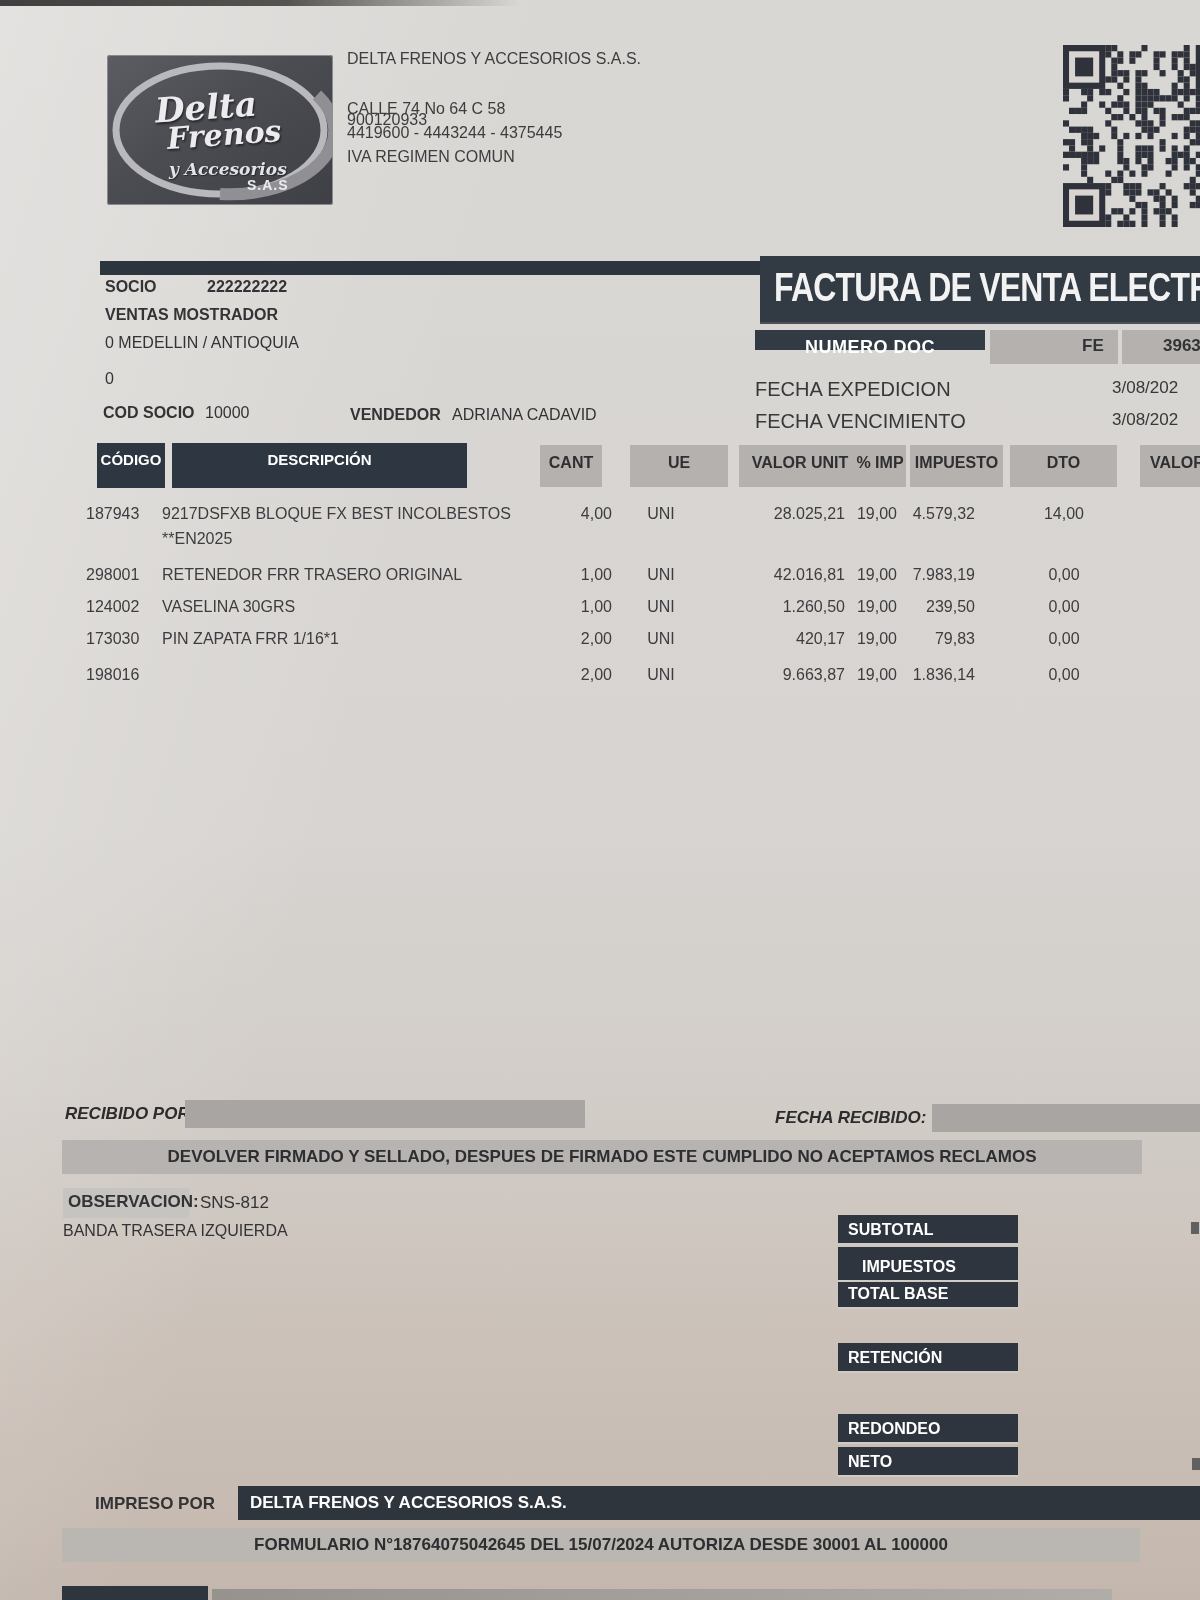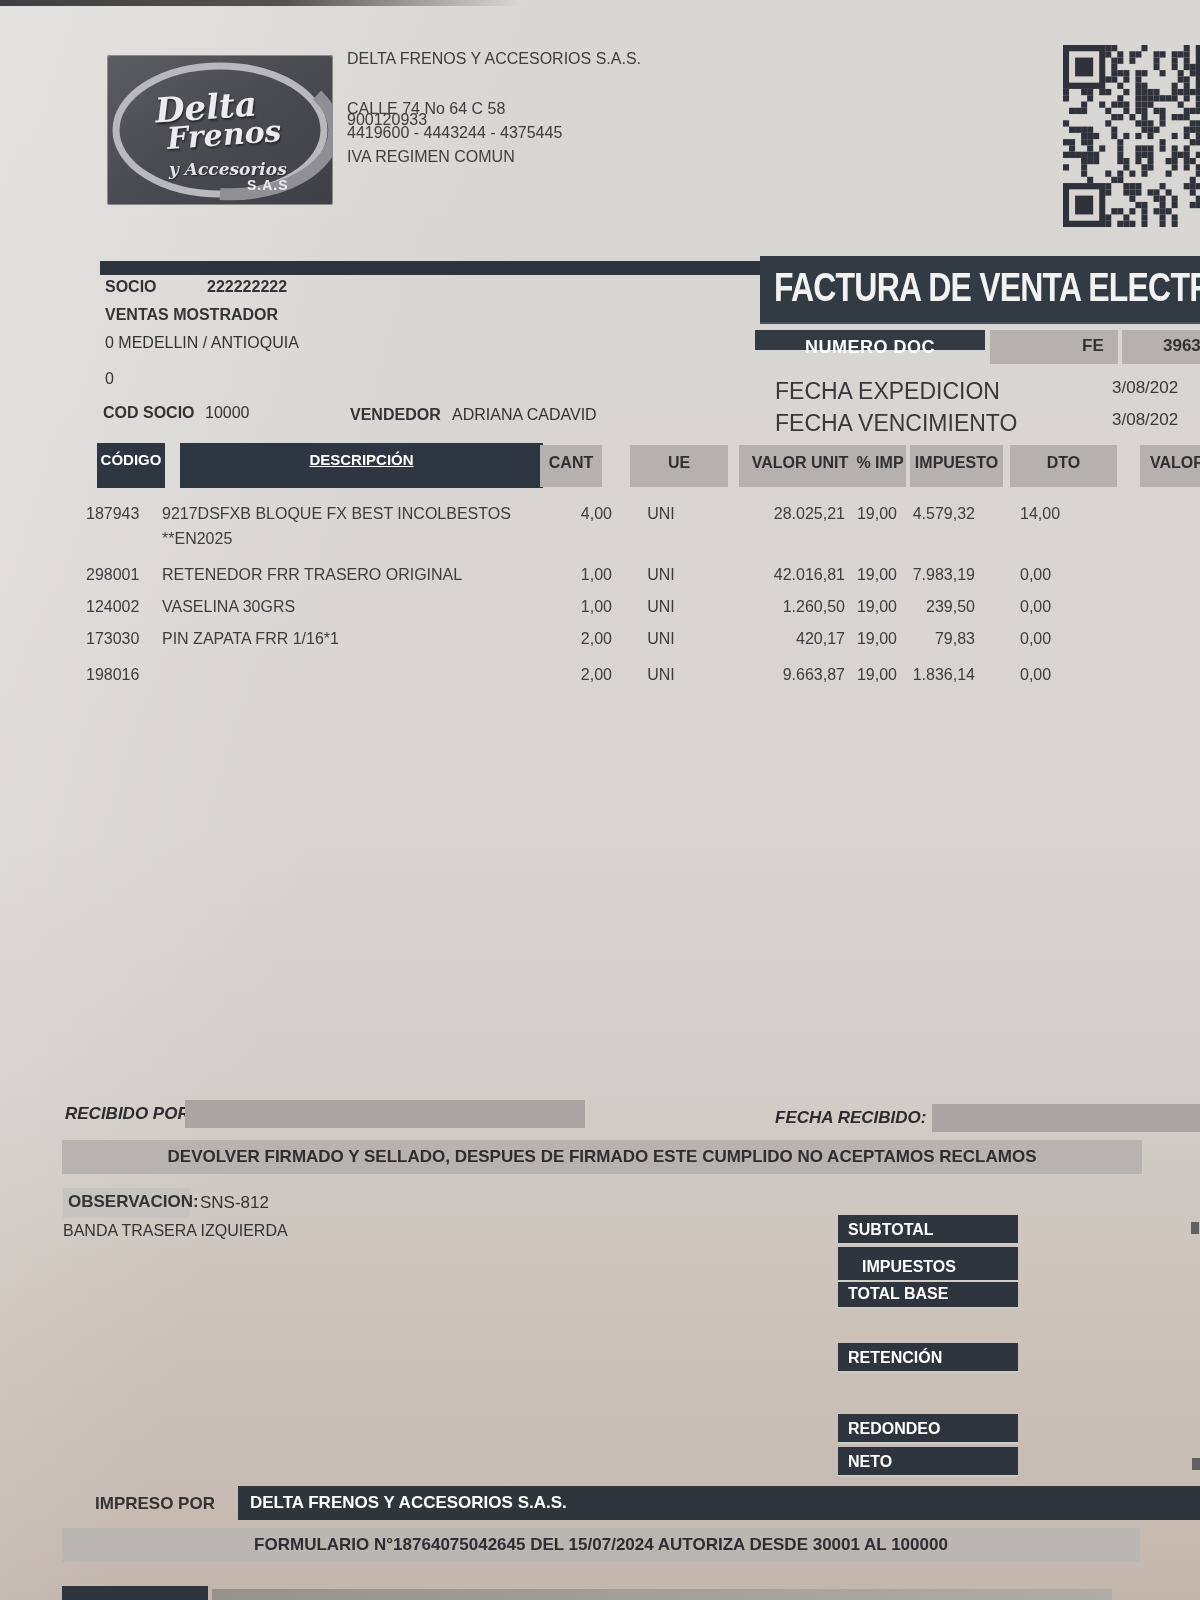--- a/index.html
+++ b/index.html
@@ -33,41 +33,41 @@
   .thin-bar{left:100px;top:261px;width:662px;height:14px;background:#2c343d;}
   .title-box{left:760px;top:256px;width:520px;height:66px;background:#323a44;box-shadow:0 2px 0 #4a5159;}
   .title-text{display:inline-block;margin:8px 0 0 14px;color:#f2f2f2;font-size:41px;font-weight:bold;
     letter-spacing:-1px;transform:scaleX(.78);transform-origin:left center;white-space:nowrap;}
   .numdoc-bar{left:755px;top:330px;width:230px;height:20px;background:#323a44;color:#fff;
     font-weight:bold;font-size:18px;text-align:center;line-height:34px;letter-spacing:.5px;}
   .fe-cell{left:990px;top:330px;width:128px;height:34px;background:#b4b1ae;}
   .fe-text{left:1082px;top:336px;font-size:17px;font-weight:bold;color:#333336;}
   .num-cell{left:1122px;top:330px;width:130px;height:34px;background:#b4b1ae;}
   .num-text{left:1163px;top:336px;font-size:17px;font-weight:bold;color:#333336;white-space:nowrap;}
-  .fecha-label{left:755px;font-size:23px;color:#38383a;margin-left:20px;}
+  .fecha-label{left:755px;font-size:20px;color:#38383a;}
   .fecha-value{left:1112px;font-size:17px;color:#38383a;white-space:nowrap;}
   
   .cust{font-size:16px;color:#333335;}
   .b{font-weight:bold;}
   
   .hd-dark{top:443px;height:45px;background:#2e3741;color:#fff;font-weight:bold;font-size:15px;
     text-align:center;line-height:34px;}
   .hd-gray{top:445px;height:42px;background:#b4b1ae;color:#2f2f31;font-weight:bold;font-size:16px;
     text-align:center;line-height:36px;}
   .row{left:0;width:1200px;height:58px;}
   .cell{position:absolute;font-size:16px;color:#3d3d3f;white-space:nowrap;}
   .c-code{left:86px;width:62px;}
   .c-desc{left:162px;width:380px;white-space:normal;}
   .c-desc .l2{display:block;margin-top:7px;}
   .c-cant{left:540px;width:72px;text-align:right;}
   .c-ue{left:632px;width:58px;text-align:center;}
   .c-vu{left:705px;width:140px;text-align:right;}
   .c-pct{left:843px;width:54px;text-align:right;}
   .c-imp{left:885px;width:90px;text-align:right;}
-  .c-dto{left:1020px;width:88px;text-align:left;}
+  .c-dto{left:1020px;width:88px;text-align:center;}
   
   .sig-label{font-style:italic;font-weight:bold;font-size:17px;color:#2c2c2e;}
   .sig-bar{background:#a8a5a2;height:28px;}
   .notice-bar{left:62px;top:1140px;width:1080px;height:34px;background:#b6b3b0;
     text-align:center;line-height:34px;font-weight:bold;font-size:17px;color:#2e2e30;}
   .obs-hl{left:63px;top:1188px;width:126px;height:30px;background:#c6c4c1;}
   
   .tot{left:838px;width:180px;height:30px;background:#2e353e;color:#fff;font-weight:bold;
     font-size:16px;line-height:29px;padding-left:10px;box-sizing:border-box;
     border-bottom:2px solid #cfccc8;}
@@ -438,21 +438,21 @@
   <div class="abs cust b" style="left:207px;top:278px;">222222222</div>
   <div class="abs cust b" style="left:105px;top:306px;">VENTAS MOSTRADOR</div>
   <div class="abs cust" style="left:105px;top:334px;">0  MEDELLIN / ANTIOQUIA</div>
   <div class="abs cust" style="left:105px;top:370px;">0</div>
   <div class="abs cust b" style="left:103px;top:404px;">COD SOCIO</div>
   <div class="abs cust" style="left:205px;top:404px;">10000</div>
   <div class="abs cust b" style="left:350px;top:406px;">VENDEDOR</div>
   <div class="abs cust" style="left:452px;top:406px;">ADRIANA CADAVID</div>
 
   <div class="abs hd-dark" style="left:97px;width:68px;">CÓDIGO</div>
-  <div class="abs hd-dark" style="left:180px;width:363px;text-decoration:underline;">DESCRIPCIÓN</div>
+  <div class="abs hd-dark" style="left:172px;width:295px;">DESCRIPCIÓN</div>
   <div class="abs hd-gray" style="left:540px;width:62px;">CANT</div>
   <div class="abs hd-gray" style="left:630px;width:98px;">UE</div>
   <div class="abs hd-gray" style="left:739px;width:122px;">VALOR UNIT</div>
   <div class="abs hd-gray" style="left:854px;width:52px;">% IMP</div>
   <div class="abs hd-gray" style="left:910px;width:93px;">IMPUESTO</div>
   <div class="abs hd-gray" style="left:1010px;width:107px;">DTO</div>
   <div class="abs hd-gray" style="left:1140px;width:120px;text-align:left;padding-left:10px;">VALOR T</div>
 
   <div class="abs row" style="top:505px;">
     <span class="cell c-code">187943</span>

